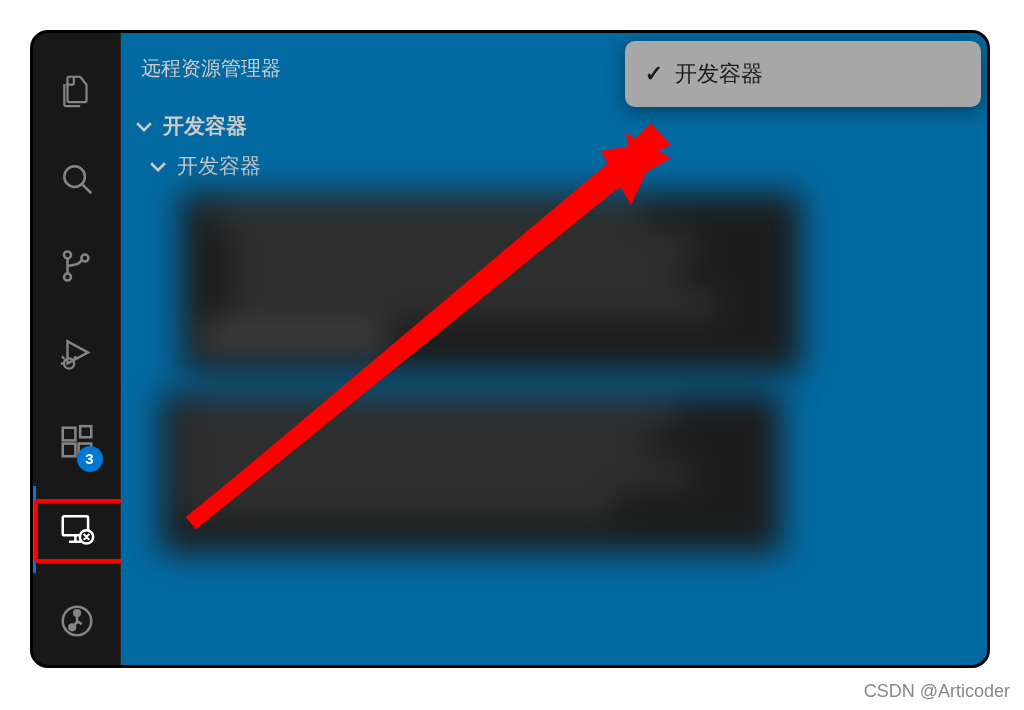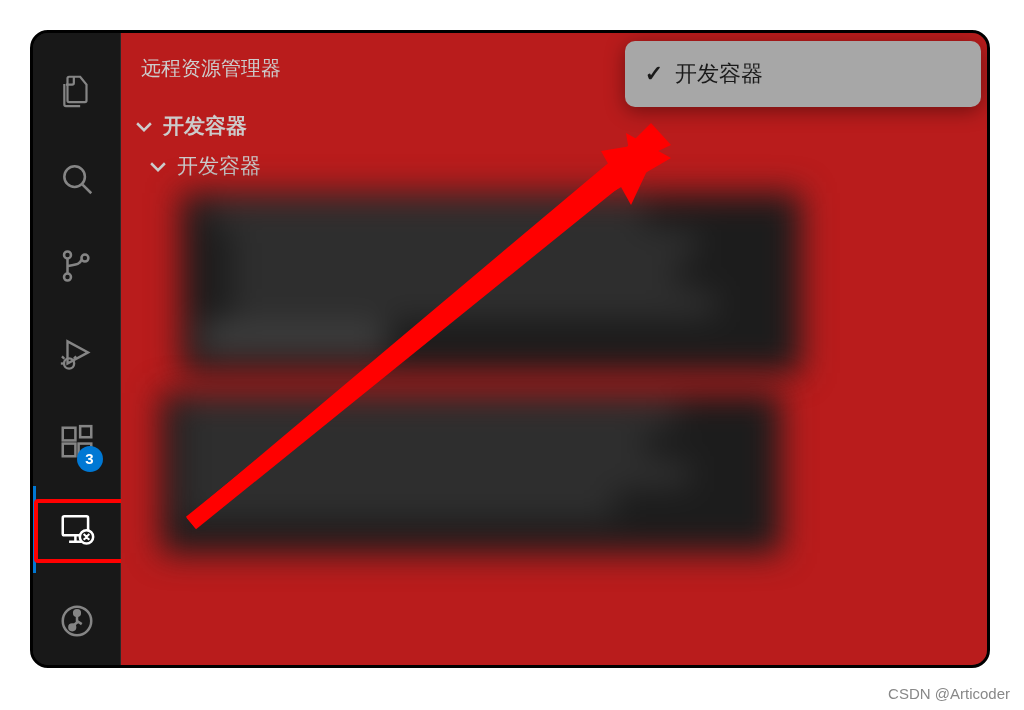--- a/index.html
+++ b/index.html
@@ -84,21 +84,21 @@
       pointer-events: none;
     }
     .remote-highlight {
       top: 466px;
       left: 1px;
       width: 92px;
       height: 64px;
     }
     .sidebar {
       flex: 1;
-      background: #b91c1c;
+      background: #0369a1;
       color: #cccccc;
       display: flex;
       flex-direction: column;
       position: relative;
     }
     .sidebar-header {
       padding: 22px 20px 18px 20px;
       font-size: 20px;
       color: #cccccc;
       font-weight: 400;
@@ -168,21 +168,21 @@
     }
     .arrow-overlay {
       position: absolute;
       pointer-events: none;
       z-index: 50;
     }
     .watermark {
       position: absolute;
       bottom: 8px;
       right: 14px;
-      font-size: 15px;
+      font-size: 18px;
       color: #888;
       font-family: sans-serif;
     }
   </style>
 </head>
 <body>
 
 <div class="app-frame">
 
   <div class="activity-bar">

